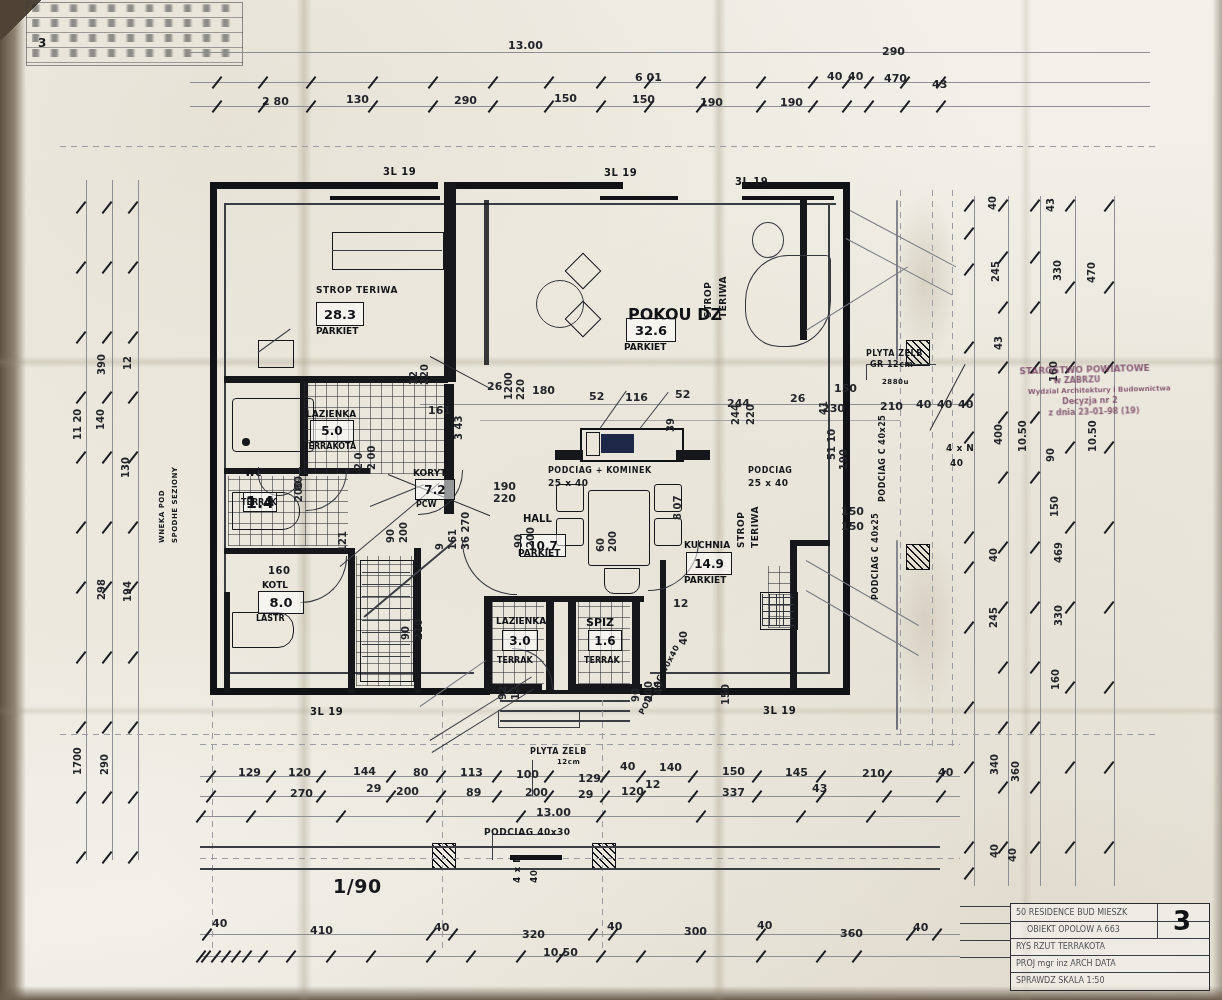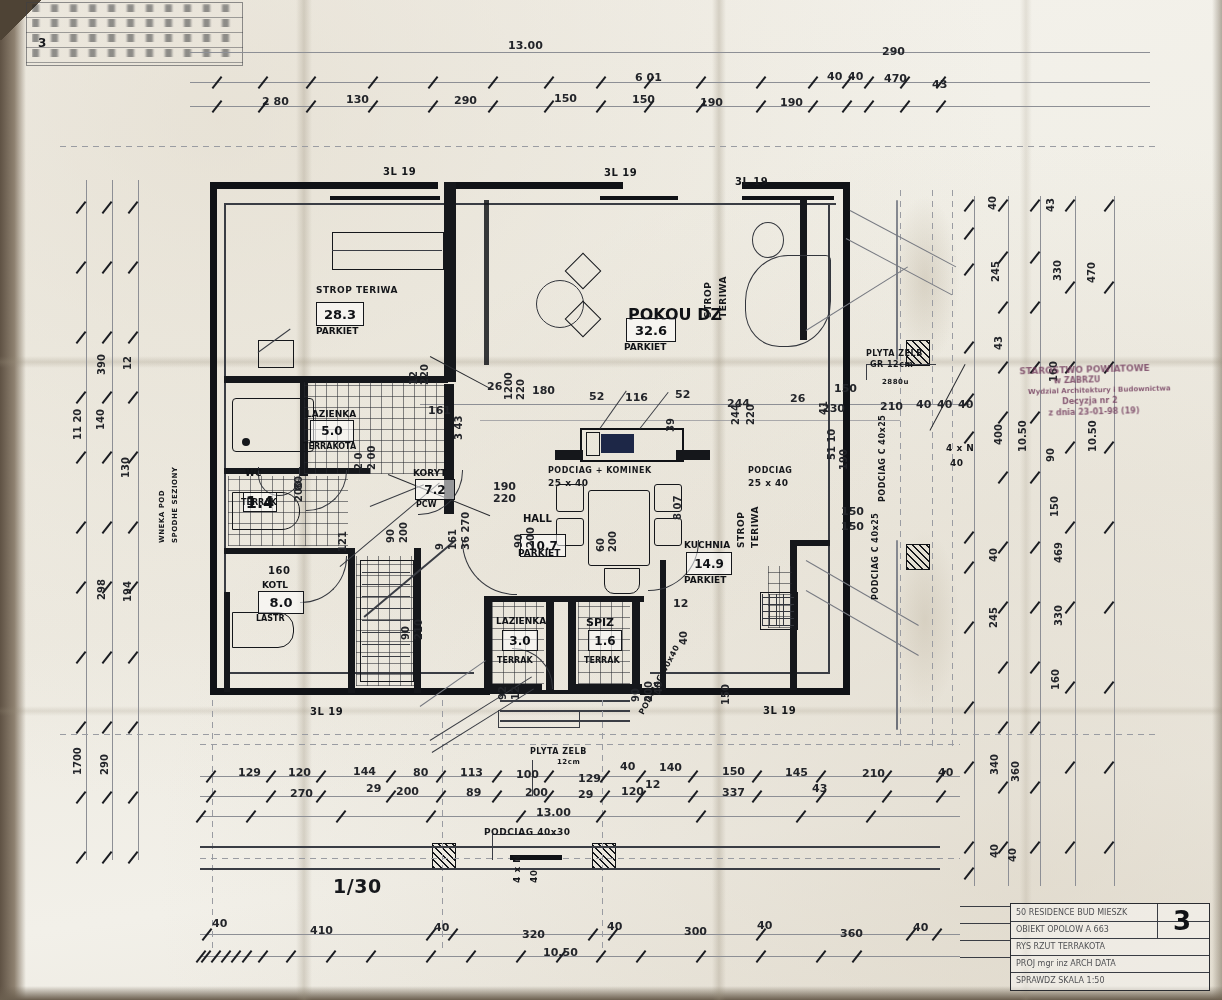--- a/index.html
+++ b/index.html
@@ -642,38 +642,38 @@
       <div class="tick" style="position: absolute; left: 132px; top: 390px; transform: rotate(38deg);"></div>
       <div class="tick" style="position: absolute; left: 132px; top: 450px; transform: rotate(38deg);"></div>
       <div class="tick" style="position: absolute; left: 132px; top: 520px; transform: rotate(38deg);"></div>
       <div class="tick" style="position: absolute; left: 132px; top: 580px; transform: rotate(38deg);"></div>
       <div class="tick" style="position: absolute; left: 132px; top: 650px; transform: rotate(38deg);"></div>
       <div class="tick" style="position: absolute; left: 132px; top: 720px; transform: rotate(38deg);"></div>
       <div class="tick" style="position: absolute; left: 132px; top: 790px; transform: rotate(38deg);"></div>
       <div class="tick" style="position: absolute; left: 132px; top: 850px; transform: rotate(38deg);"></div>
     </div>
 
-  <div class="ink hand" style="left:333px;top:875px;font-size:19px;">1/30</div>
+  <div class="ink hand" style="left:333px;top:875px;font-size:19px;">1/90</div>
 
   <div style="position:absolute;left:1018px;top:364px;width:180px;height:60px;transform:rotate(-1.5deg);">
     <div class="stamp" style="left:2px;top:0px;font-size:9px;">STAROSTWO POWIATOWE</div>
     <div class="stamp" style="left:36px;top:11px;">w  ZABRZU</div>
     <div class="stamp" style="left:10px;top:22px;font-size:7px;">Wydzial Architektury i Budownictwa</div>
     <div class="stamp" style="left:44px;top:32px;">Decyzja nr 2</div>
     <div class="stamp" style="left:30px;top:43px;">z dnia 23-01-98   (19)</div>
   </div>
 
   <div class="titleblock" style="left:1010px;top:903px;width:198px;height:86px;background:rgba(255,255,255,.42);">
     <div class="tbrow" style="top:17px;"></div>
     <div class="tbrow" style="top:34px;"></div>
     <div class="tbrow" style="top:51px;"></div>
     <div class="tbrow" style="top:68px;"></div>
     <div class="tbcol" style="left:146px;height:34px;top:0;"></div>
     <div class="tbtext" style="left:5px;top:4px;">50 RESIDENCE BUD MIESZK</div>
-    <div class="tbtext" style="left:5px;top:21px;">OBIEKT  OPOLOW  A 663</div>
+    <div class="tbtext" style="left:16px;top:21px;">OBIEKT  OPOLOW  A 663</div>
     <div class="tbtext" style="left:5px;top:38px;">RYS  RZUT TERRAKOTA</div>
     <div class="tbtext" style="left:5px;top:55px;">PROJ mgr inz ARCH     DATA</div>
     <div class="tbtext" style="left:5px;top:72px;">SPRAWDZ          SKALA 1:50</div>
     <div class="tbnum" style="left:162px;top:2px;">3</div>
   </div>
   <div class="thin" style="left:960px;top:906px;width:50px;height:1px;"></div>
   <div class="thin" style="left:960px;top:923px;width:50px;height:1px;"></div>
   <div class="thin" style="left:960px;top:940px;width:50px;height:1px;"></div>
   <div class="thin" style="left:960px;top:957px;width:50px;height:1px;"></div>
 

